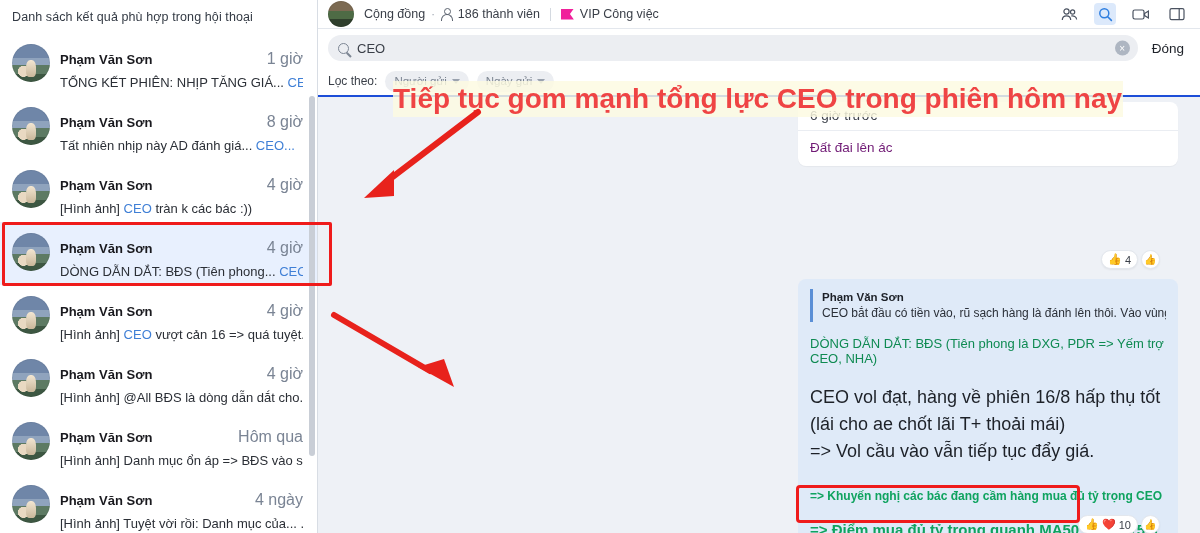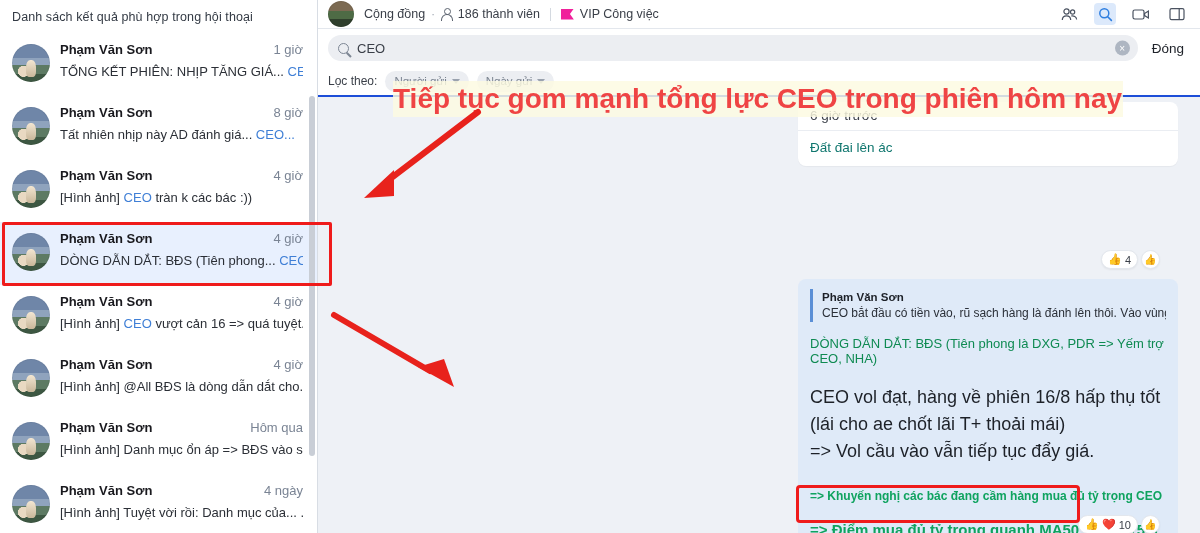--- a/index.html
+++ b/index.html
@@ -37,21 +37,21 @@
     position: relative; overflow: hidden;
   }
   .avatar::after {
     content: ""; position: absolute; left: 36%; top: 42%;
     width: 28%; height: 46%; border-radius: 40% 40% 30% 30%;
     background: linear-gradient(#f2e6d2, #c9b79a);
   }
   .res-body { flex: 1 1 auto; min-width: 0; }
   .res-row1 { display: flex; align-items: baseline; justify-content: space-between; gap: 6px; }
   .res-name { font-size: 13px; font-weight: bold; color: #19191e; white-space: nowrap; }
-  .res-time { font-size: 13px; color: #7a8494; white-space: nowrap; flex: 0 0 auto; }
+  .res-time { font-size: 16px; color: #7a8494; white-space: nowrap; flex: 0 0 auto; margin-top: 8px; }
   .res-snippet {
     font-size: 13px; color: #2b2f36; margin-top: 7px;
     white-space: nowrap; overflow: hidden; text-overflow: clip;
   }
   .hl { color: #3f7fd6; }
   .sb-scroll {
     position: absolute; right: 2px; top: 96px; width: 6px; height: 360px;
     background: #c9ced6; border-radius: 3px;
   }
   .red-box-sidebar {
@@ -128,21 +128,21 @@
 
   
   .chat-body { position: relative; height: 436px; background: #eef1f6; overflow: hidden; }
 
   .msg-card-top {
     position: absolute; left: 480px; right: 22px; top: 5px;
     background: #ffffff; border-radius: 8px; padding: 0;
     box-shadow: 0 1px 1px rgba(0,0,0,.04);
   }
   .time-row { font-size: 13.5px; color: #3a3f48; padding: 6px 12px 7px 12px; border-bottom: 1px solid #eaedf2; }
-  .msg-text-row { font-size: 13.5px; color: #0f766e; padding: 9px 12px 11px 12px; }
+  .msg-text-row { font-size: 13.5px; color: #701a75; padding: 9px 12px 11px 12px; }
 
   .reactions {
     position: absolute; display: flex; align-items: center; gap: 3px;
   }
   .reaction-pill {
     height: 19px; background: #ffffff; border: 1px solid #e3e7ed; border-radius: 10px;
     display: flex; align-items: center; gap: 3px; padding: 0 6px;
     font-size: 11px; color: #3a3f48; box-shadow: 0 1px 2px rgba(0,0,0,.06);
   }
   .reaction-add {

